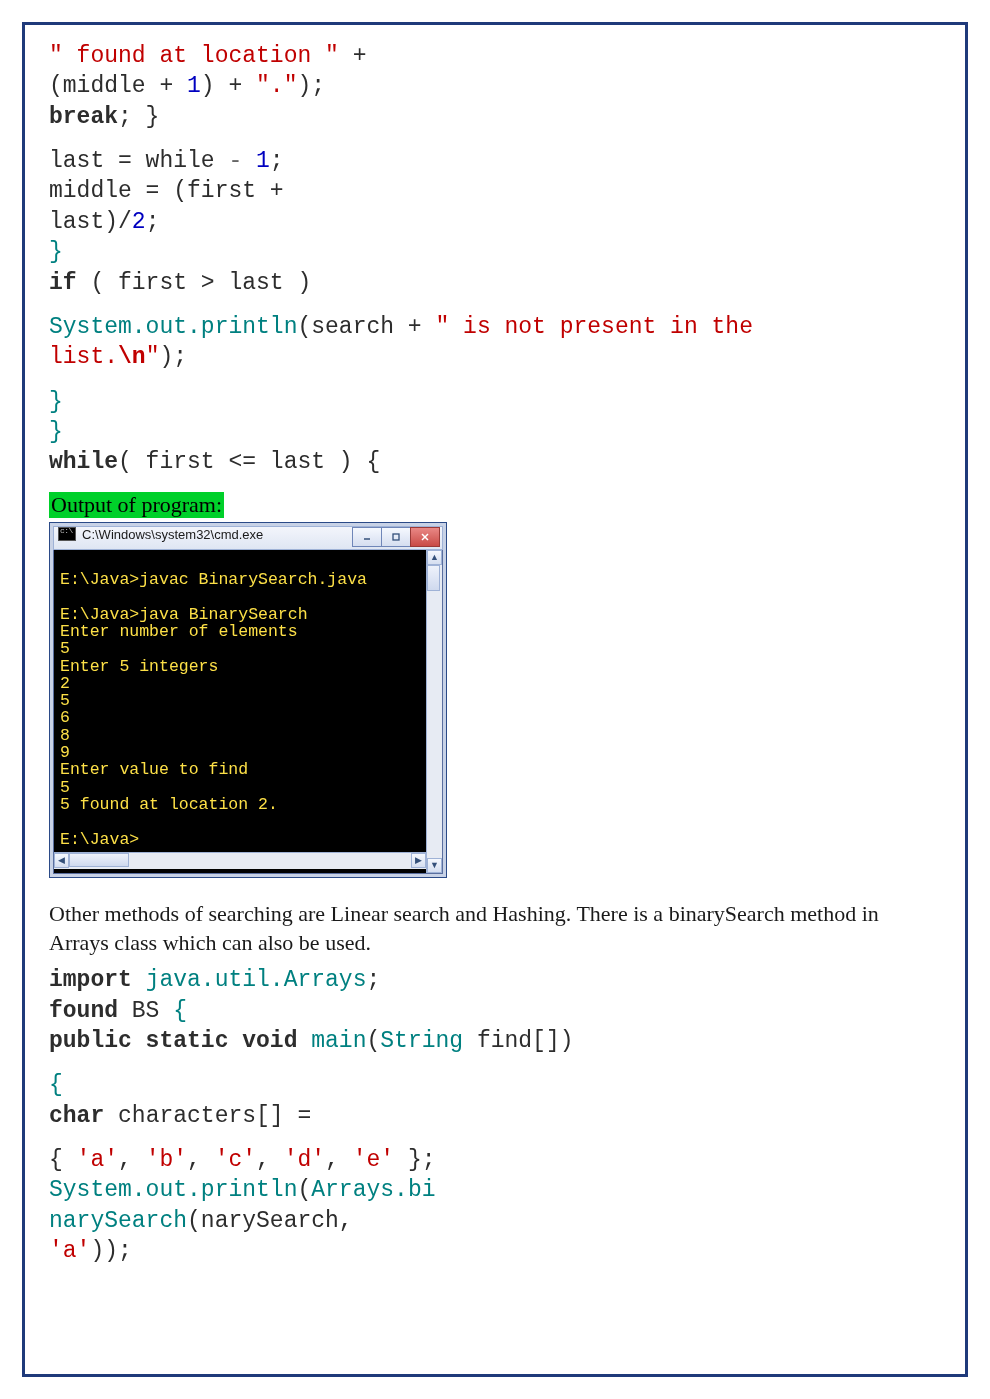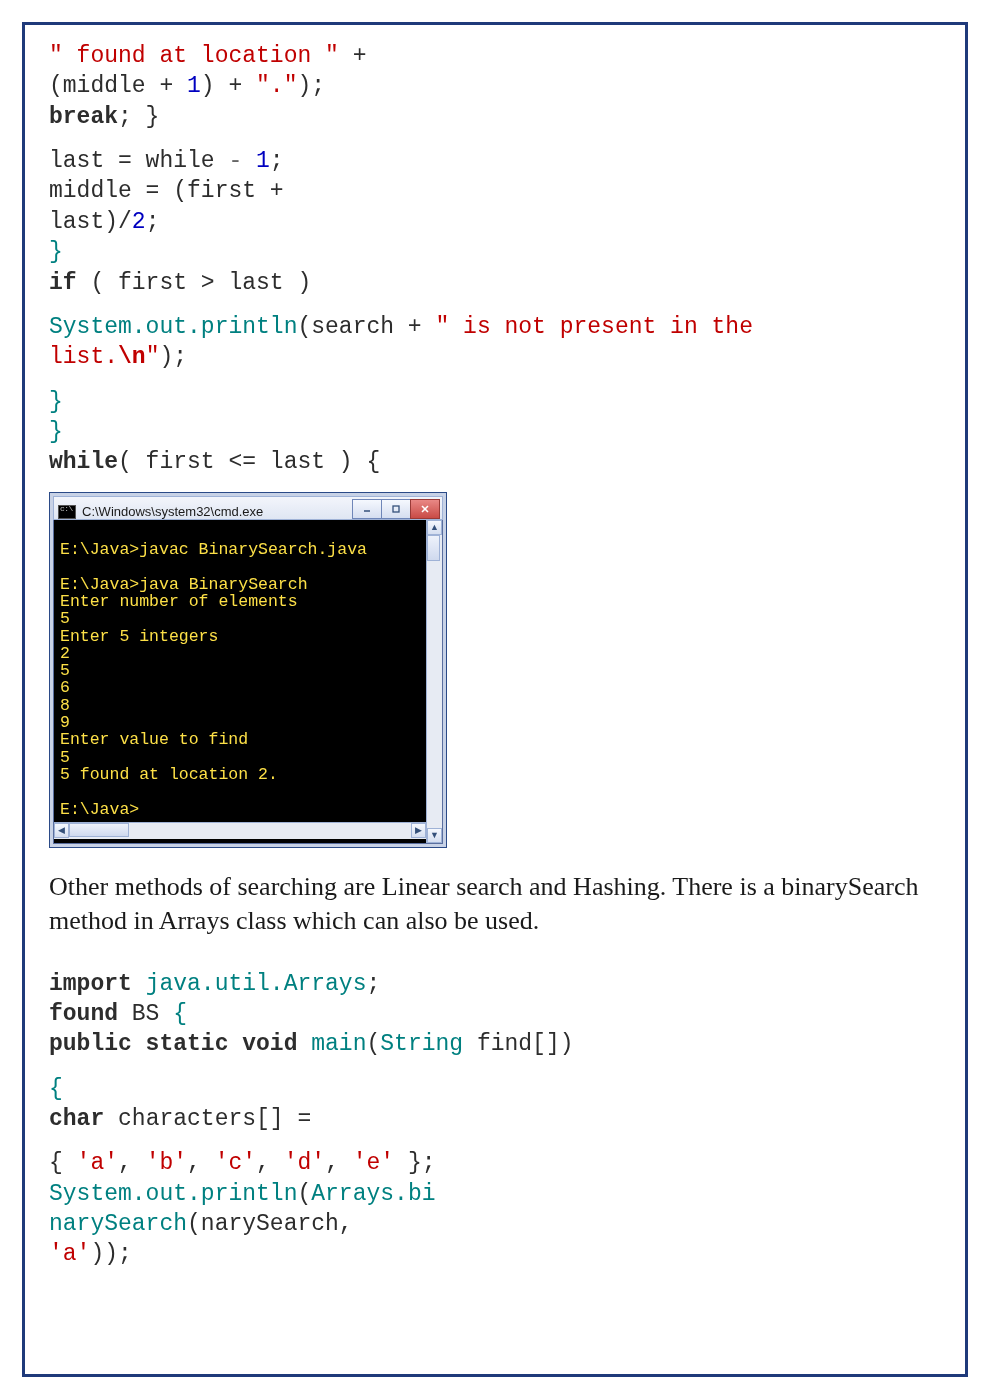--- a/index.html
+++ b/index.html
@@ -47,21 +47,21 @@
   .console-wrap {
     width: 398px;
     border: 1px solid #2b4a87;
     background: #c8d2e6;
     padding: 3px;
     box-sizing: border-box;
     margin-bottom: 22px;
   }
   .titlebar {
     display: flex;
-    align-items: flex-end;
+    align-items: flex-start;
     height: 24px;
     background: linear-gradient(#f3f5fb, #dfe6f3);
     border: 1px solid #9fb2d6;
     padding: 0 2px 0 4px;
     box-sizing: border-box;
   }
   .titlebar .cmdicon {
     width: 16px; height: 12px;
     background: #000;
     border: 1px solid #555;
@@ -155,24 +155,24 @@
     border:1px solid #9fb2d6;
     box-sizing:border-box;
   }
   .hscroll .grip {
     width:15px;height:15px;
     background: repeating-linear-gradient(135deg,#c2ccdf 0,#c2ccdf 2px,#e7ebf3 2px,#e7ebf3 4px);
     border-left:1px solid #9fb2d6;
   }
   .para {
     font-family: "Times New Roman", Times, serif;
-    font-size: 26px;
+    font-size: 22px;
     line-height: 1.3;
     color: #1a1a1a;
-    margin-bottom: 31px;
+    margin-bottom: 8px;
   }
 </style>
 </head>
 <body>
 
 <div class="page">
   <div class="frame">
 
     <div class="code blk"><span class="red">" found at location "</span><span> + </span>
 <span>(middle + </span><span class="blue">1</span><span>) + </span><span class="red">"."</span><span>);</span>
@@ -185,20 +185,21 @@
 <span class="teal">}</span>
 <span class="bold">if</span><span> ( first &gt; last )</span></div>
 
     <div class="code blk"><span class="teal">System.out.println</span><span>(search + </span><span class="red">" is not present in the </span>
 <span class="red">list.</span><span class="bold red">\n</span><span class="red">"</span><span>);</span></div>
 
     <div class="code blk"><span class="teal">}</span>
 <span class="teal">}</span>
 <span class="bold">while</span><span>( first &lt;= last ) {</span></div>
 
+    <div><span class="hl-green">Output of program:</span></div>
 
     <div class="console-wrap">
       <div class="titlebar">
         <div class="cmdicon"></div>
         <div class="ttl">C:\Windows\system32\cmd.exe</div>
         <div class="winbtns">
           <div class="winbtn">
               <svg viewBox="0 0 10 10">
                 <line x1="2" y1="7" x2="8" y2="7" stroke="#34507a" stroke-width="1.5"></line>
               </svg>

